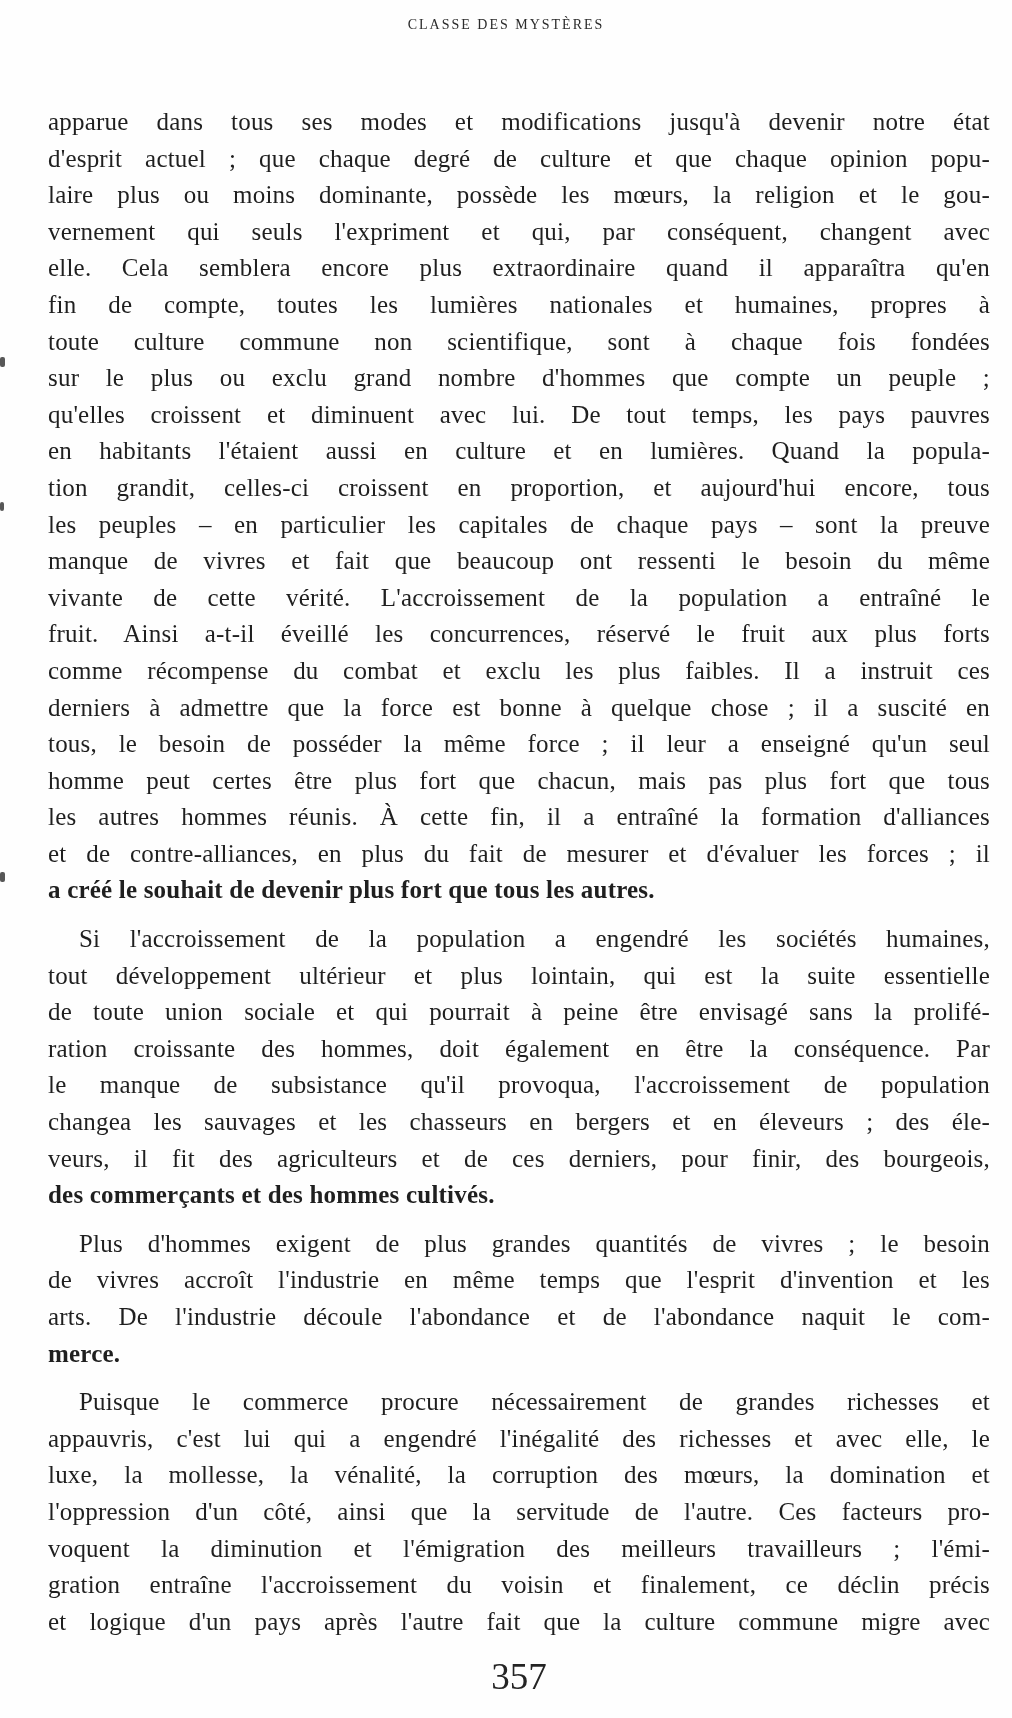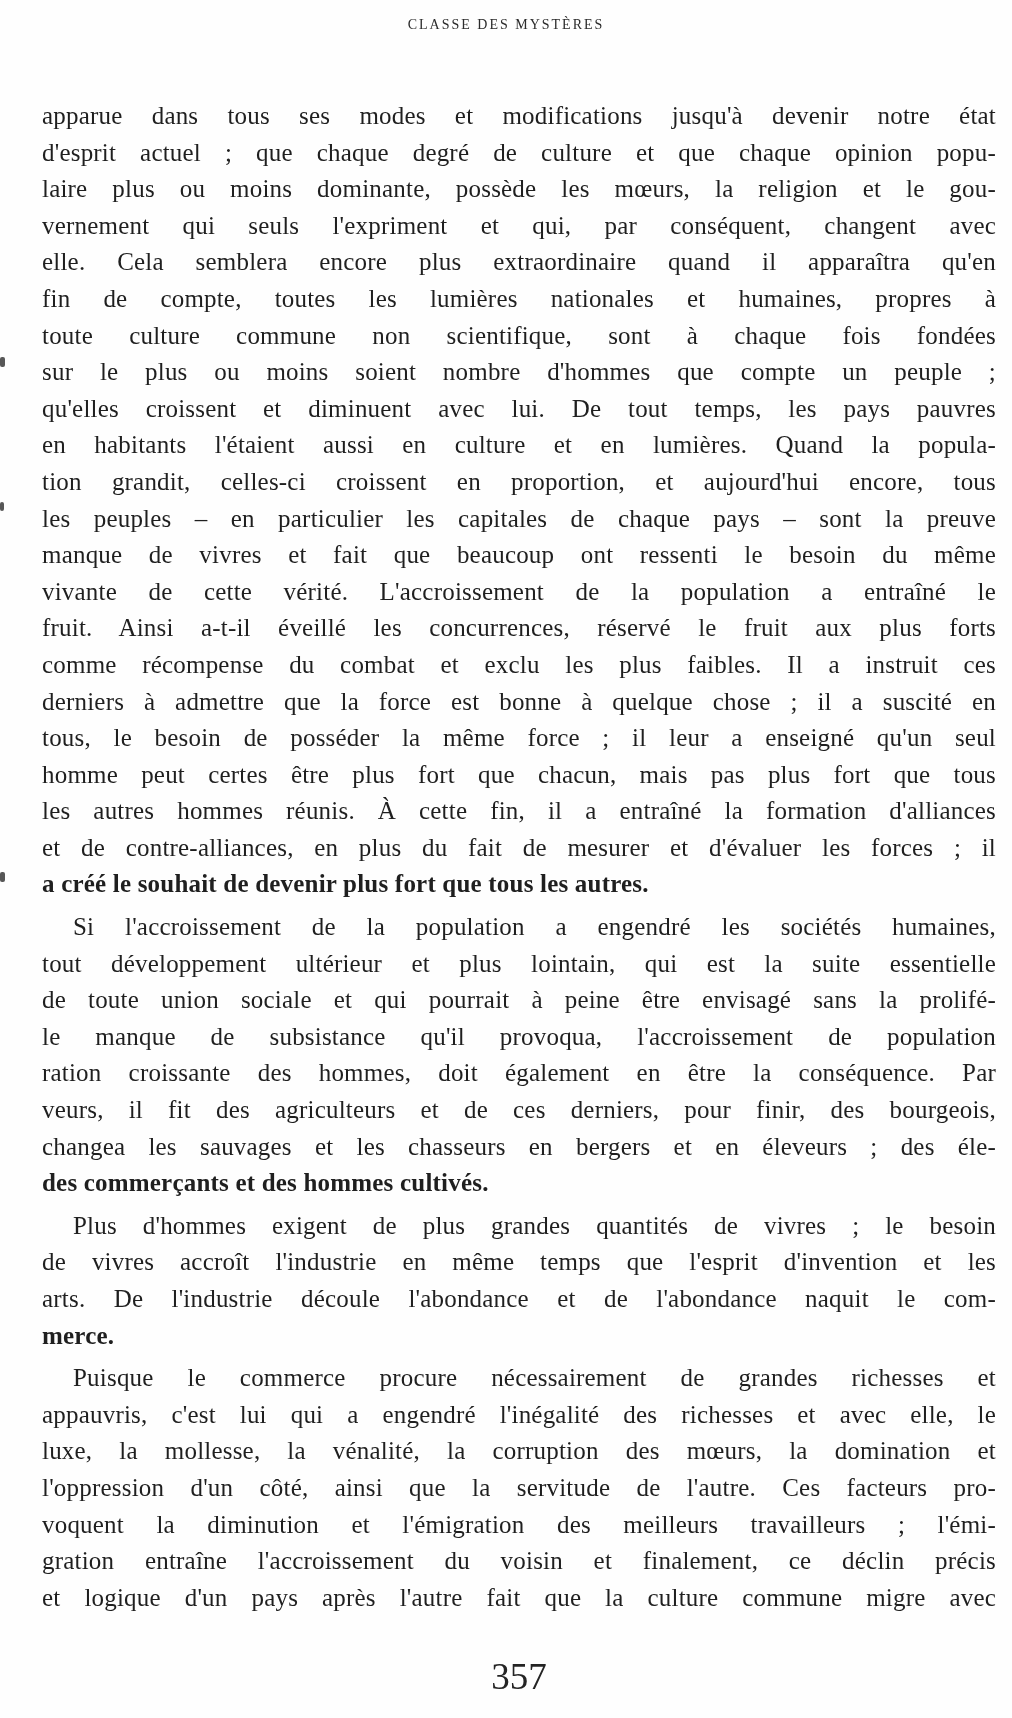--- a/index.html
+++ b/index.html
@@ -26,21 +26,21 @@
     line-height: 27px;
     letter-spacing: 2px;
     color: #2b2b2b;
   }
   .page-body {
     position: absolute;
     top: 92px;
     left: 36px;
     width: 966px;
   }
-  .para { margin: 6px; padding: 0; }
+  .para { margin: 12px; padding: 0; }
   .line {
     font-size: 25px;
     line-height: 36.6px;
     letter-spacing: 0.2px;
     text-align: justify;
     text-align-last: justify;
     -moz-text-align-last: justify;
     white-space: normal;
   }
   .para.no-just-last .line:last-child {
@@ -79,44 +79,44 @@
 
   <div class="page-body">
       <div class="para no-just-last">
         <div class="line">apparue dans tous ses modes et modifications jusqu'à devenir notre état</div>
         <div class="line">d'esprit actuel ; que chaque degré de culture et que chaque opinion popu-</div>
         <div class="line">laire plus ou moins dominante, possède les mœurs, la religion et le gou-</div>
         <div class="line">vernement qui seuls l'expriment et qui, par conséquent, changent avec</div>
         <div class="line">elle. Cela semblera encore plus extraordinaire quand il apparaîtra qu'en</div>
         <div class="line">fin de compte, toutes les lumières nationales et humaines, propres à</div>
         <div class="line">toute culture commune non scientifique, sont à chaque fois fondées</div>
-        <div class="line">sur le plus ou moins soient nombre d'hommes que compte un peuple ;</div>
+        <div class="line">sur le plus ou exclu grand nombre d'hommes que compte un peuple ;</div>
         <div class="line">qu'elles croissent et diminuent avec lui. De tout temps, les pays pauvres</div>
         <div class="line">en habitants l'étaient aussi en culture et en lumières. Quand la popula-</div>
         <div class="line">tion grandit, celles-ci croissent en proportion, et aujourd'hui encore, tous</div>
         <div class="line">les peuples – en particulier les capitales de chaque pays – sont la preuve</div>
         <div class="line">manque de vivres et fait que beaucoup ont ressenti le besoin du même</div>
         <div class="line">vivante de cette vérité. L'accroissement de la population a entraîné le</div>
         <div class="line">fruit. Ainsi a-t-il éveillé les concurrences, réservé le fruit aux plus forts</div>
         <div class="line">comme récompense du combat et exclu les plus faibles. Il a instruit ces</div>
         <div class="line">derniers à admettre que la force est bonne à quelque chose ; il a suscité en</div>
         <div class="line">tous, le besoin de posséder la même force ; il leur a enseigné qu'un seul</div>
         <div class="line">homme peut certes être plus fort que chacun, mais pas plus fort que tous</div>
         <div class="line">les autres hommes réunis. À cette fin, il a entraîné la formation d'alliances</div>
         <div class="line">et de contre-alliances, en plus du fait de mesurer et d'évaluer les forces ; il</div>
         <div class="line">a créé le souhait de devenir plus fort que tous les autres.</div>
       </div>
       <div class="para indent no-just-last">
         <div class="line">Si l'accroissement de la population a engendré les sociétés humaines,</div>
         <div class="line">tout développement ultérieur et plus lointain, qui est la suite essentielle</div>
         <div class="line">de toute union sociale et qui pourrait à peine être envisagé sans la prolifé-</div>
+        <div class="line">ration croissante des hommes, doit également en être la conséquence. Par</div>
         <div class="line">le manque de subsistance qu'il provoqua, l'accroissement de population</div>
-        <div class="line">ration croissante des hommes, doit également en être la conséquence. Par</div>
+        <div class="line">changea les sauvages et les chasseurs en bergers et en éleveurs ; des éle-</div>
         <div class="line">veurs, il fit des agriculteurs et de ces derniers, pour finir, des bourgeois,</div>
-        <div class="line">changea les sauvages et les chasseurs en bergers et en éleveurs ; des éle-</div>
         <div class="line">des commerçants et des hommes cultivés.</div>
       </div>
       <div class="para indent no-just-last">
         <div class="line">Plus d'hommes exigent de plus grandes quantités de vivres ; le besoin</div>
         <div class="line">de vivres accroît l'industrie en même temps que l'esprit d'invention et les</div>
         <div class="line">arts. De l'industrie découle l'abondance et de l'abondance naquit le com-</div>
         <div class="line">merce.</div>
       </div>
       <div class="para indent">
         <div class="line">Puisque le commerce procure nécessairement de grandes richesses et</div>

